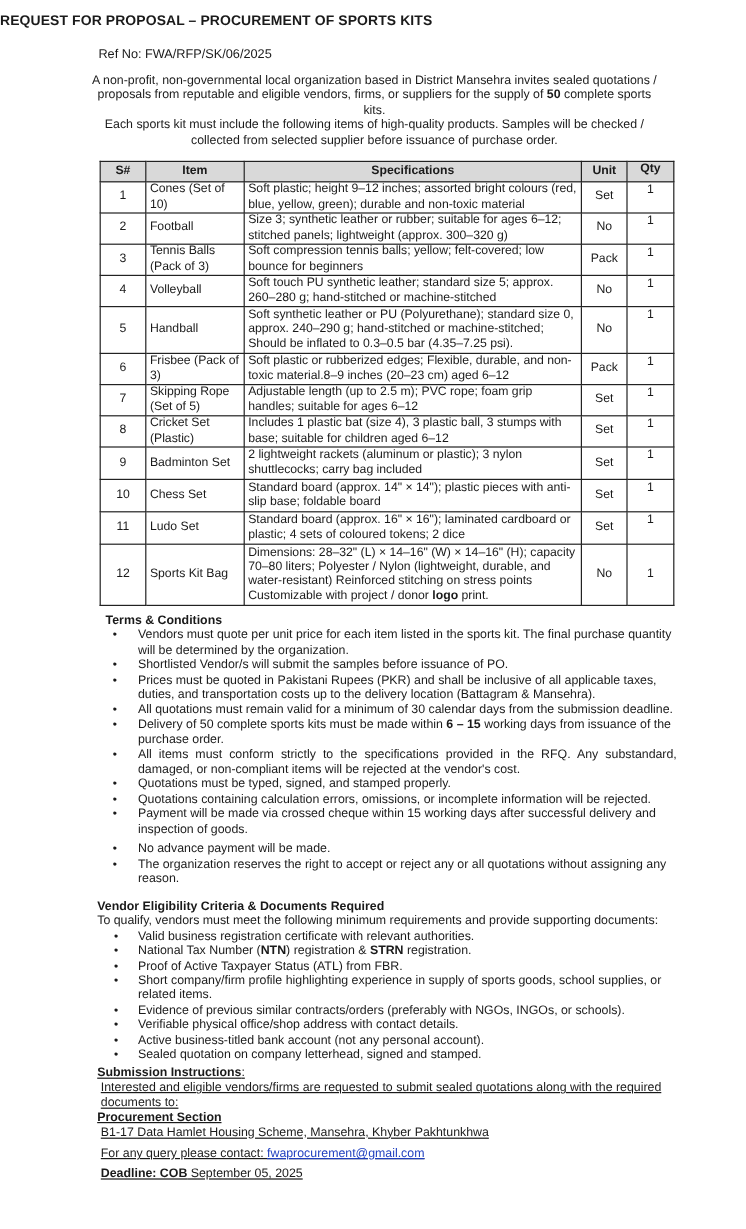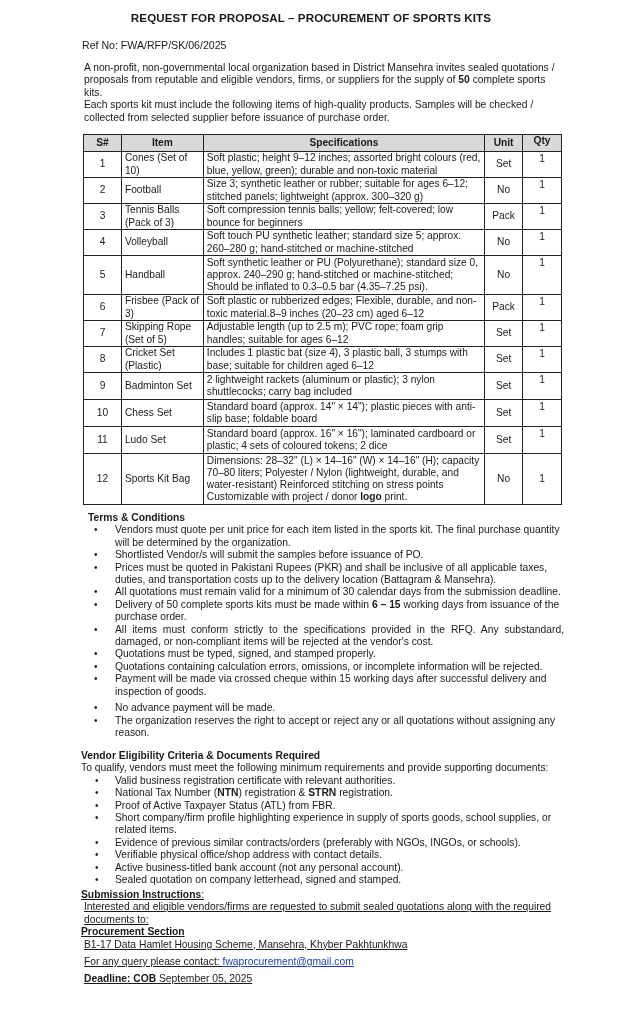--- a/index.html
+++ b/index.html
@@ -1,21 +1,21 @@
 <!DOCTYPE html>
 <html><head>
 <meta charset="utf-8">
 <style>
   html, body { margin: 0; padding: 0; background: #ffffff; }
   body { width: 622px; height: 1024px; position: relative; overflow: hidden;
          font-family: "Liberation Sans", sans-serif; color: #1a1a1a; font-size: 10.3px; line-height: 12.4px; }
-  .title { position: absolute; top: 12px; left: 0; width: 622px; text-align: center;
+  .title { position: absolute; top: 12px; left: 0; width: 622px; text-align: left;
            font-weight: bold; font-size: 11.6px; letter-spacing: 0.1px; }
   .ref { position: absolute; top: 39px; left: 82px; font-weight: normal; font-size: 10.6px; }
-  .intro { position: absolute; top: 62px; left: 84px; width: 482px; }
+  .intro { position: absolute; top: 62px; left: 71px; width: 482px; text-align: center; }
   .intro p { margin: 0; }
   table.rfp { position: absolute; top: 134px; left: 83px; border-collapse: collapse; width: 479px;
               font-size: 10.2px; line-height: 12.2px; }
   table.rfp th, table.rfp td { border: 1px solid #222; padding: 0 3px; vertical-align: middle; }
   table.rfp th { background: #d9d9d9; font-weight: bold; text-align: center; height: 16px; padding: 0; }
   table.rfp td.c { text-align: center; }
   table.rfp td.q { text-align: center; vertical-align: top; padding-top: 1px; }
   table.rfp td.q.mid { vertical-align: middle; }
   col.s { width: 38px; } col.i { width: 82px; } col.sp { width: 282px; } col.u { width: 38px; } col.qt { width: 39px; }
   .sec-head { font-weight: bold; margin: 0; }

